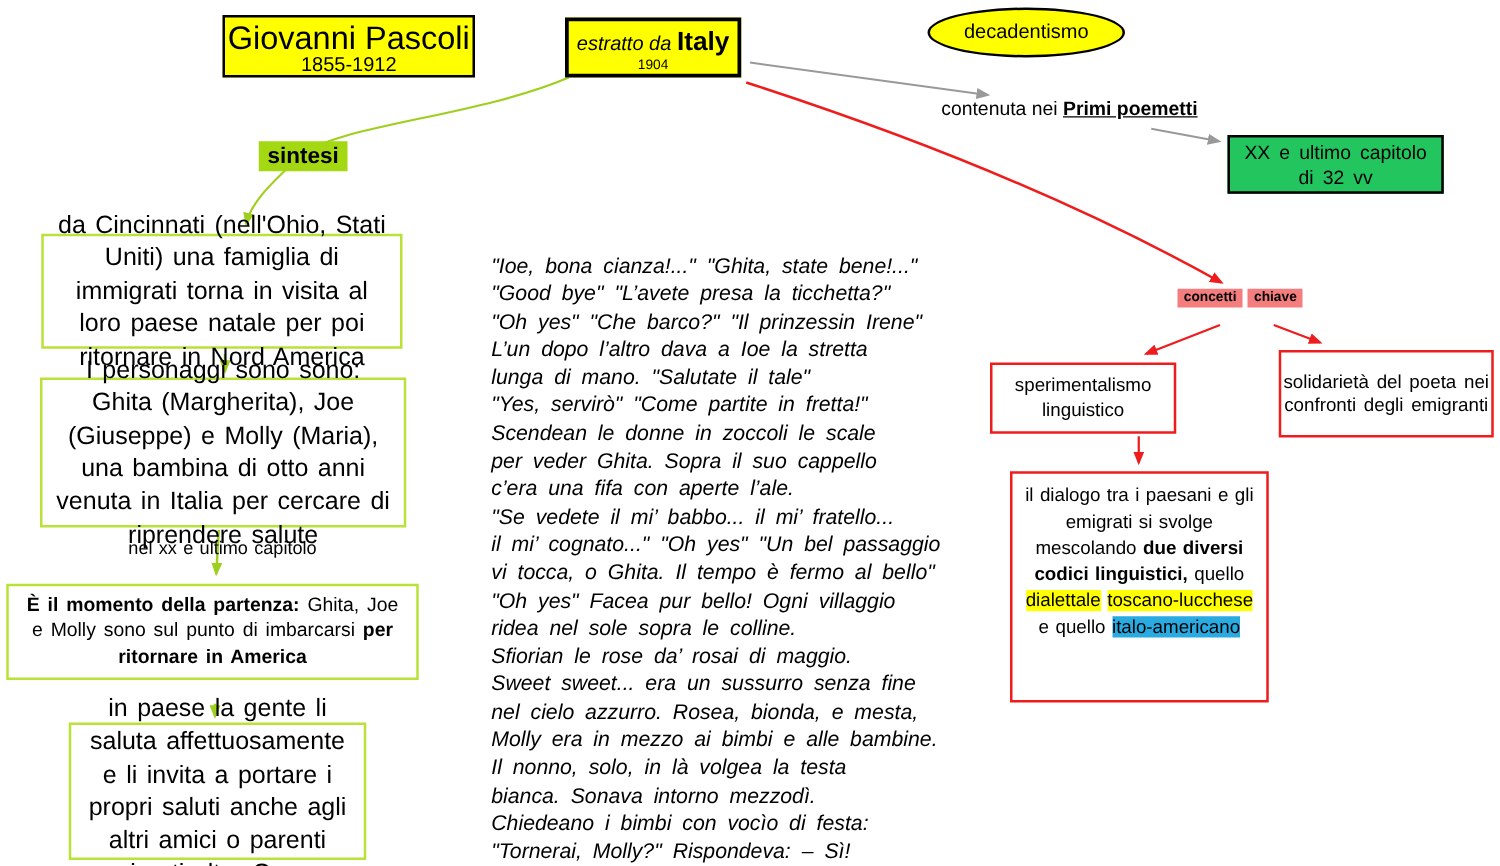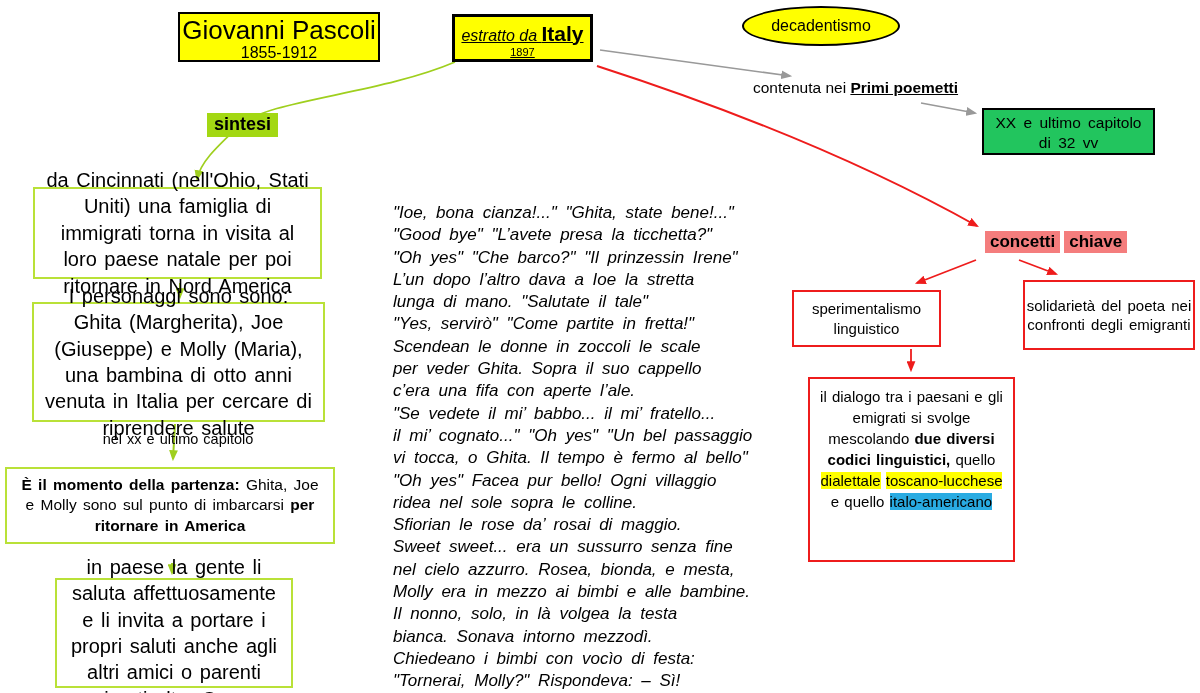--- a/index.html
+++ b/index.html
@@ -8,21 +8,21 @@
     font-family:"Liberation Sans", sans-serif;color:#000;overflow:hidden;
   }
   .abs{position:absolute;box-sizing:border-box;}
   svg.connectors{position:absolute;left:0;top:0;width:1200px;height:693px;pointer-events:none;}
 
   
   .ybox{background:#ffff00;border:2px solid #000;text-align:center;}
   .author-box{left:178px;top:12px;width:202px;height:50px;padding-top:2px;}
   .author-name{font-size:26px;line-height:28px;}
   .author-years{font-size:16px;line-height:18px;}
-  .work-box{left:452px;top:14px;width:141px;height:48px;border-width:3px;padding-top:5px;text-decoration:underline;}
+  .work-box{left:452px;top:14px;width:141px;height:48px;border-width:3px;padding-top:5px;}
   .work-prefix{font-style:italic;font-size:16px;}
   .work-title{font-weight:bold;font-size:21px;}
   .work-year{font-size:11px;line-height:13px;}
   .movement-ellipse{left:742px;top:6px;width:158px;height:40px;border-radius:50%;
     background:#ffff00;border:2px solid #000;display:flex;align-items:center;justify-content:center;}
   .movement-label{font-size:16px;}
 
   .collection-label{left:753px;top:79px;font-size:15.5px;white-space:nowrap;}
   .collection-name{font-weight:bold;text-decoration:underline;}
 
@@ -38,21 +38,21 @@
   .gbox2{left:32px;top:302px;width:293px;height:120px;}
   .gbox3{left:5px;top:467px;width:330px;height:77px;font-size:15.5px;}
   .gbox4{left:55px;top:578px;width:238px;height:110px;}
   .arrow-label{left:88px;top:431px;width:180px;text-align:center;font-size:14.5px;word-spacing:1px;}
 
   
   .poem{left:393px;top:202px;width:420px;font-style:italic;font-size:17px;word-spacing:4px;}
   .poem-line{height:22.3px;line-height:22.3px;white-space:nowrap;}
 
   
-  .concetti{left:985px;top:232px;font-size:17px;font-weight:bold;white-space:nowrap;}
+  .concetti{left:942px;top:232px;font-size:11px;font-weight:bold;white-space:nowrap;}
   .hl-red{background:#f47d7d;padding:1px 5px 2px;}
   .hl-red + .hl-red{margin-left:4px;}
   .rbox{background:#fff;border:2px solid #ee1c1c;text-align:center;font-size:15px;line-height:1.3;
     display:flex;align-items:center;justify-content:center;box-sizing:border-box;}
   .sper-box{left:792px;top:290px;width:149px;height:57px;}
   .soli-box{left:1023px;top:280px;width:172px;height:70px;word-spacing:2px;}
   .dialog-box{left:808px;top:377px;width:207px;height:185px;display:block;padding:7px 4px;
     line-height:21px;word-spacing:1px;}
   .hl-y{background:#ffff00;}
   .hl-b{background:#29abe2;}
@@ -90,21 +90,21 @@
     <path d="M921,103 L975,113" fill="none" stroke="#999999" stroke-width="1.6" marker-end="url(#ah-gray)"></path>
   </svg>
 
   <div class="abs ybox author-box">
     <div class="author-name">Giovanni Pascoli</div>
     <div class="author-years">1855-1912</div>
   </div>
 
   <div class="abs ybox work-box">
     <div><span class="work-prefix">estratto da </span><span class="work-title">Italy</span></div>
-    <div class="work-year">1897</div>
+    <div class="work-year">1904</div>
   </div>
 
   <div class="abs movement-ellipse">
     <span class="movement-label">decadentismo</span>
   </div>
 
   <div class="abs collection-label"><span>contenuta nei </span><span class="collection-name">Primi poemetti</span></div>
 
   <div class="abs chapter-box">
     <div>XX e ultimo capitolo</div>

